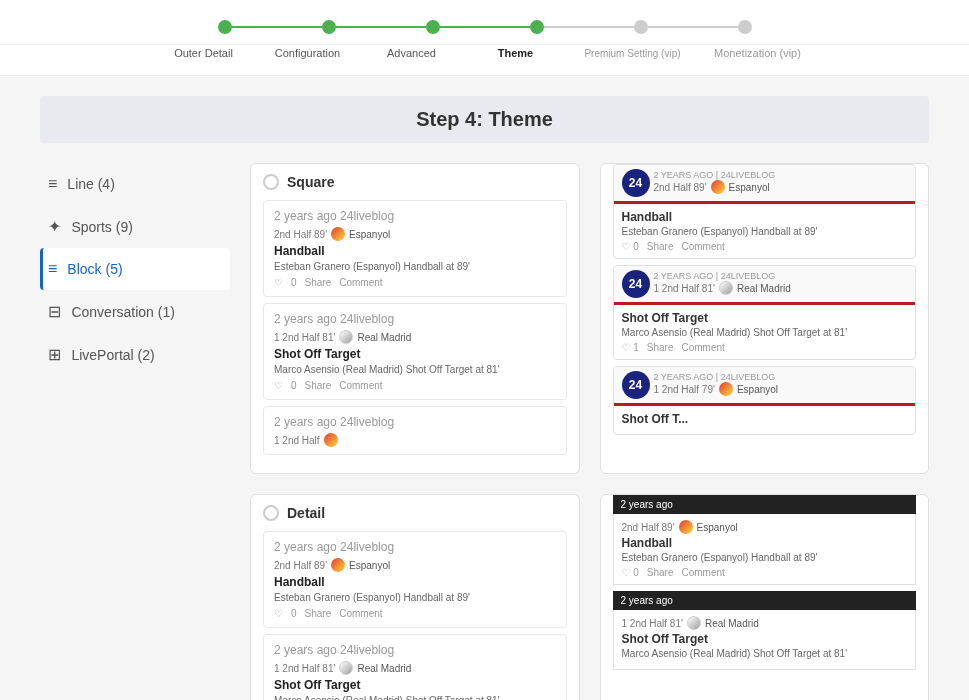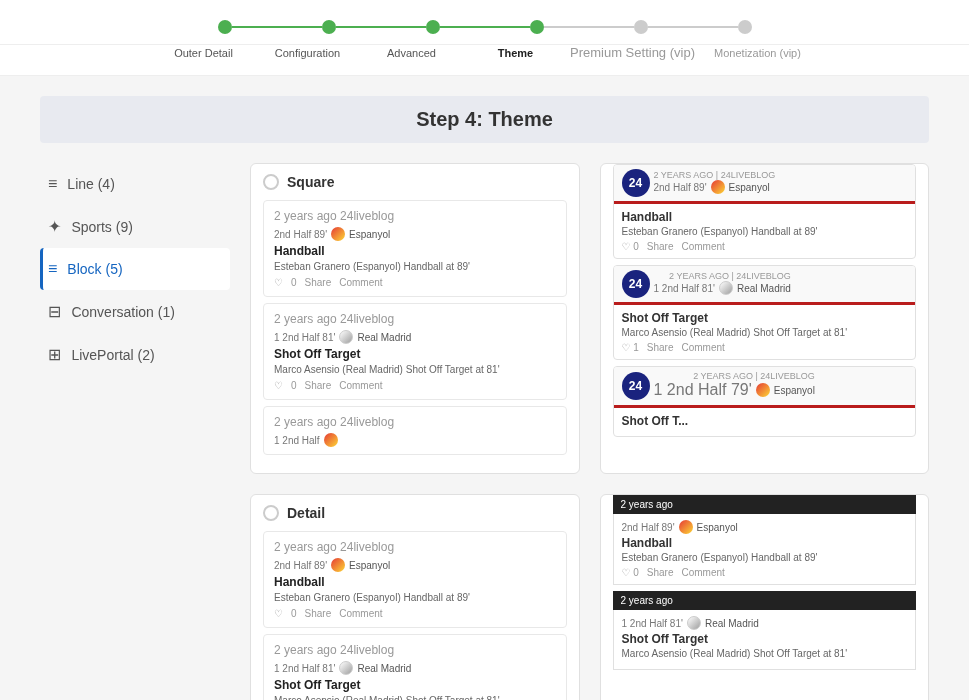--- a/index.html
+++ b/index.html
@@ -38,21 +38,21 @@
     .post-title { font-size: 12px; font-weight: 700; color: #222; margin-bottom: 3px; }
     .post-title.bold { font-weight: 900; }
     .post-desc { font-size: 10px; color: #666; margin-bottom: 5px; }
     .post-actions { display: flex; align-items: center; gap: 8px; font-size: 10px; color: #999; }
     .post-actions span { cursor: pointer; }
 
     
     .outer-border-item { border: 1px solid #e0e0e0; border-radius: 4px; margin-bottom: 6px; overflow: hidden; }
     .outer-border-header { display: flex; align-items: center; gap: 4px; padding: 4px 8px; background: #f9f9f9; border-bottom: 3px solid #b91c1c; }
     .outer-border-badge { width: 28px; height: 28px; border-radius: 50%; background: #1a237e; color: #fff; display: flex; align-items: center; justify-content: center; font-size: 12px; font-weight: 700; flex-shrink: 0; }
-    .outer-border-meta { font-size: 9px; color: #999; text-align: right; }
+    .outer-border-meta { font-size: 9px; color: #999; }
     .outer-border-body { padding: 6px 8px; }
     .outer-border-team { display: flex; align-items: center; gap: 4px; font-size: 10px; color: #555; margin-bottom: 2px; }
     .outer-border-title { font-size: 12px; font-weight: 700; margin-bottom: 2px; }
     .outer-border-desc { font-size: 10px; color: #666; margin-bottom: 4px; }
     .outer-border-actions { display: flex; gap: 8px; font-size: 10px; color: #999; }
 
     
     .dark-item { margin-bottom: 6px; }
     .dark-header-bar { background: #222; color: #fff; padding: 4px 8px; font-size: 10px; }
     .dark-body { background: #fff; padding: 6px 8px; border: 1px solid #e0e0e0; border-top: none; }
@@ -85,21 +85,21 @@
     <div class="s-line gray"></div>
     <div class="s-dot gray"></div>
   </div>
 </div>
 <div style="display:flex; justify-content:center; background:#fff; padding-bottom:15px; border-bottom:1px solid #eee;">
   <div style="display:flex; gap:0; align-items:flex-start;">
     <div style="text-align:center; width:104px;"><span style="font-size:11px;color:#555;">Outer Detail</span></div>
     <div style="text-align:center; width:104px;"><span style="font-size:11px;color:#555;">Configuration</span></div>
     <div style="text-align:center; width:104px;"><span style="font-size:11px;color:#555;">Advanced</span></div>
     <div style="text-align:center; width:104px;"><span style="font-size:11px;color:#222;font-weight:700;">Theme</span></div>
-    <div style="text-align:center; width:130px;"><span style="font-size:13px;color:#999;">Premium Setting (vip)</span></div>
+    <div style="text-align:center; width:130px;"><span style="font-size:10px;color:#999;">Premium Setting (vip)</span></div>
     <div style="text-align:center; width:120px;"><span style="font-size:11px;color:#999;">Monetization (vip)</span></div>
   </div>
 </div>
 
 <div class="main-content">
   <div class="step-header">
     <h2>Step 4: Theme</h2>
   </div>
 
   <div class="content-area">
@@ -228,21 +228,21 @@
               </div>
             </div>
           </div>
 
           <div class="outer-border-item">
             <div class="outer-border-header">
               <div class="outer-border-badge">24</div>
               <div>
                 <div class="outer-border-meta">2 YEARS AGO | 24LIVEBLOG</div>
                 <div class="outer-border-team">
-                  <span style="font-size:16px;color:#777;">1 2nd Half 79'</span>
+                  <span style="font-size:10px;color:#777;">1 2nd Half 79'</span>
                   <span class="team-icon"></span>
                   <span>Espanyol</span>
                 </div>
               </div>
             </div>
             <div class="outer-border-body">
               <div class="outer-border-title">Shot Off T...</div>
             </div>
           </div>
         </div>

